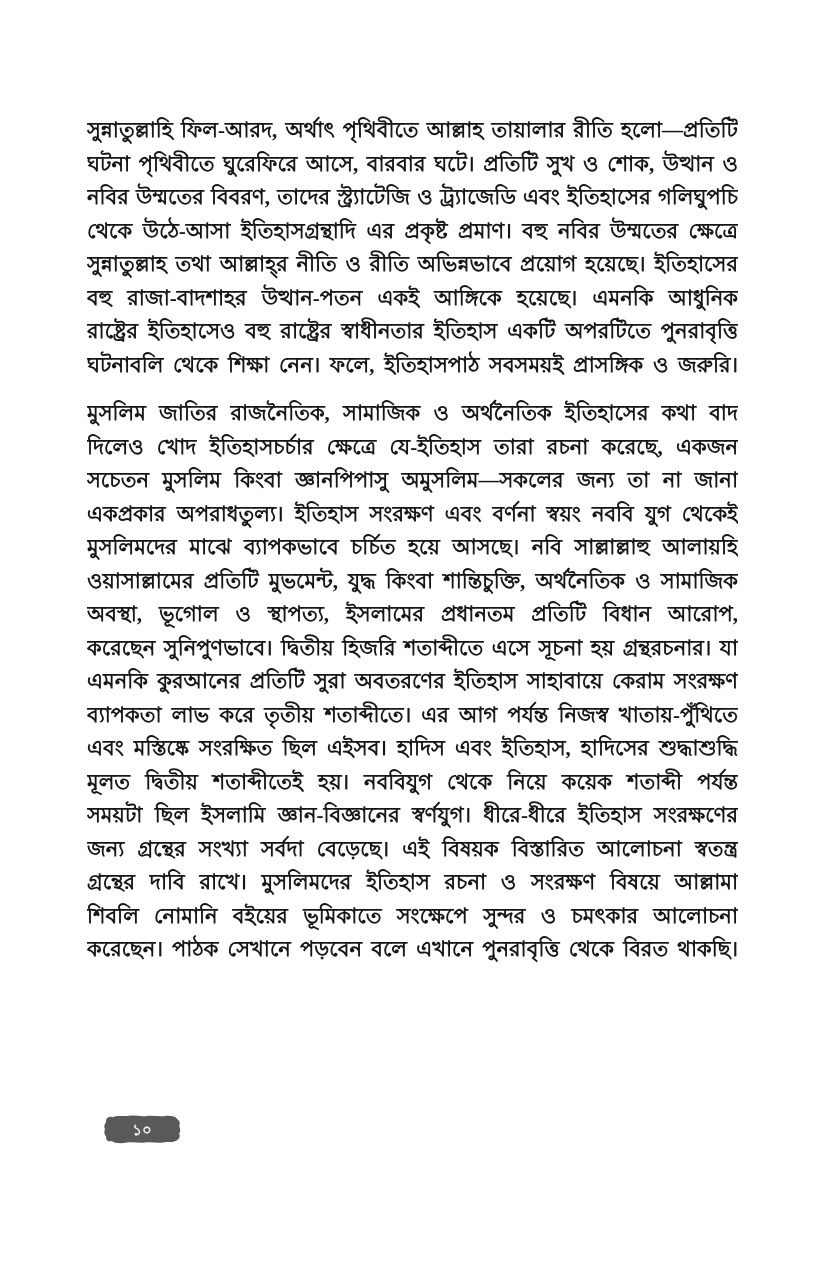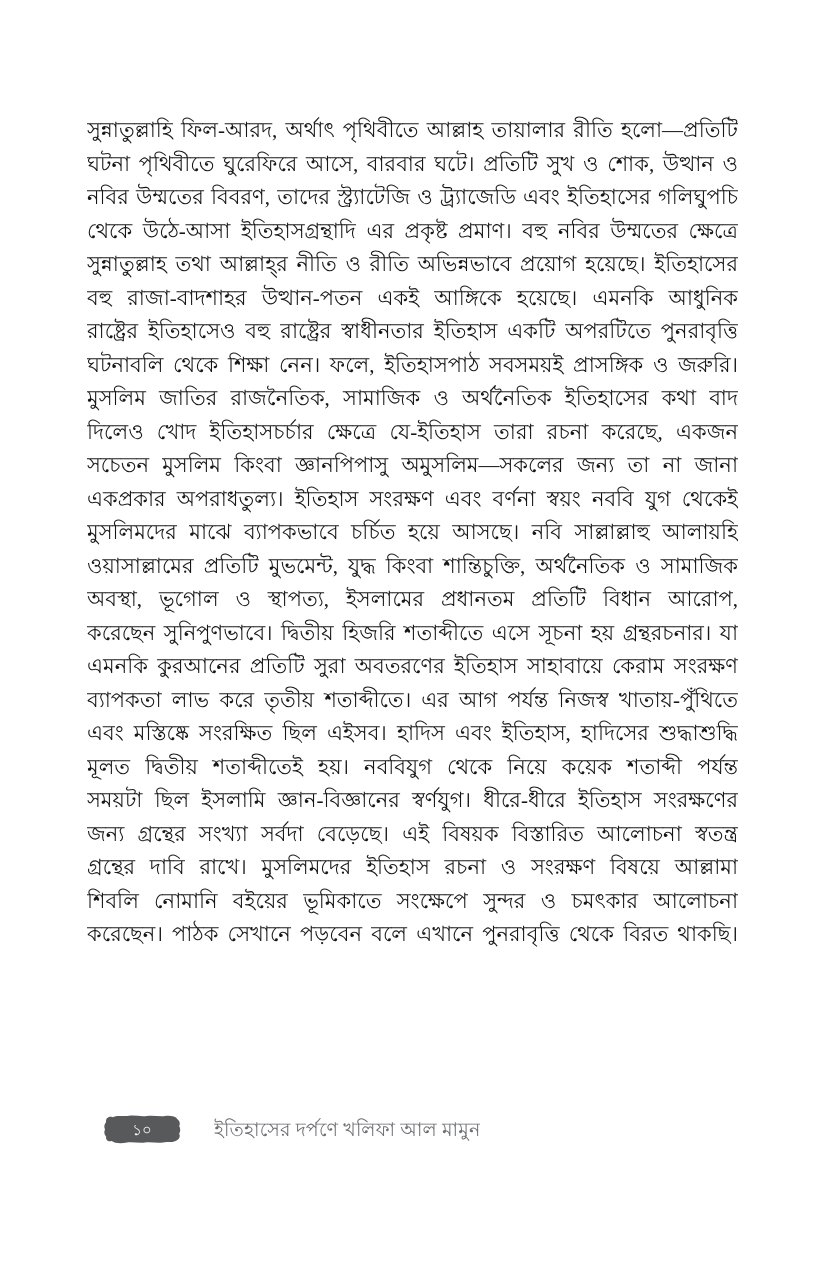--- a/index.html
+++ b/index.html
@@ -9,31 +9,32 @@
     height: 1275px;
     position: relative;
     overflow: hidden;
     font-family: "Liberation Serif", "DejaVu Serif", serif;
     background: var(--page-bg, #ffffff);
   }
   .page {
     position: absolute;
     inset: 0;
     background: var(--page-bg, #ffffff);
+    font-weight: bold;
   }
   .text-block {
     position: absolute;
     left: 87px;
     top: 114px;
     width: 651px;
     color: var(--body-text, #161616);
     font-size: 21px;
     line-height: 33.5px;
   }
-  .paragraph + .paragraph { }
+  .paragraph + .paragraph { margin-top: 15px; }
   .line {
     text-align: justify;
     text-align-last: justify;
     max-height: 33.5px;
     overflow: hidden;
     white-space: normal;
   }
   .page-footer {
     position: absolute;
     left: 103px;
@@ -103,16 +104,15 @@
 
   <footer class="page-footer">
     <svg class="badge-svg" viewBox="0 0 78 31" aria-hidden="false">
       <path class="badge-shape" d="M9.5,3.2 C14,0.8 20,2.6 26,1.8 C32,1 38,2.8 44,1.9 C50,1 56,2.7 62,2
            C67,1.4 72.5,2.2 74.5,5.2 C76.8,7 77.5,9.5 76.2,12 C77.6,14.5 77.6,17 76.2,19.5
            C77.5,22 76.6,24.8 74,26.3 C70.5,29 65,27.6 60,28.5 C54,29.5 48,27.7 42,28.6
            C36,29.5 30,27.7 24,28.6 C18.5,29.4 12,29.6 8.8,27 C5.5,28.3 2.3,26 3.2,22.8
            C1.2,20.8 0.8,17.5 2,15.5 C0.8,13 1.2,10 3.2,8 C2.2,4.8 5.8,1.8 9.5,3.2 Z"></path>
       <text class="badge-number" x="39" y="21" text-anchor="middle">১০</text>
     </svg>
-    <span class="book-title">ইতিহাসের দর্পণে খলিফা আল মামুন</span>
   </footer>
 
 </div>
 
 </body></html>

